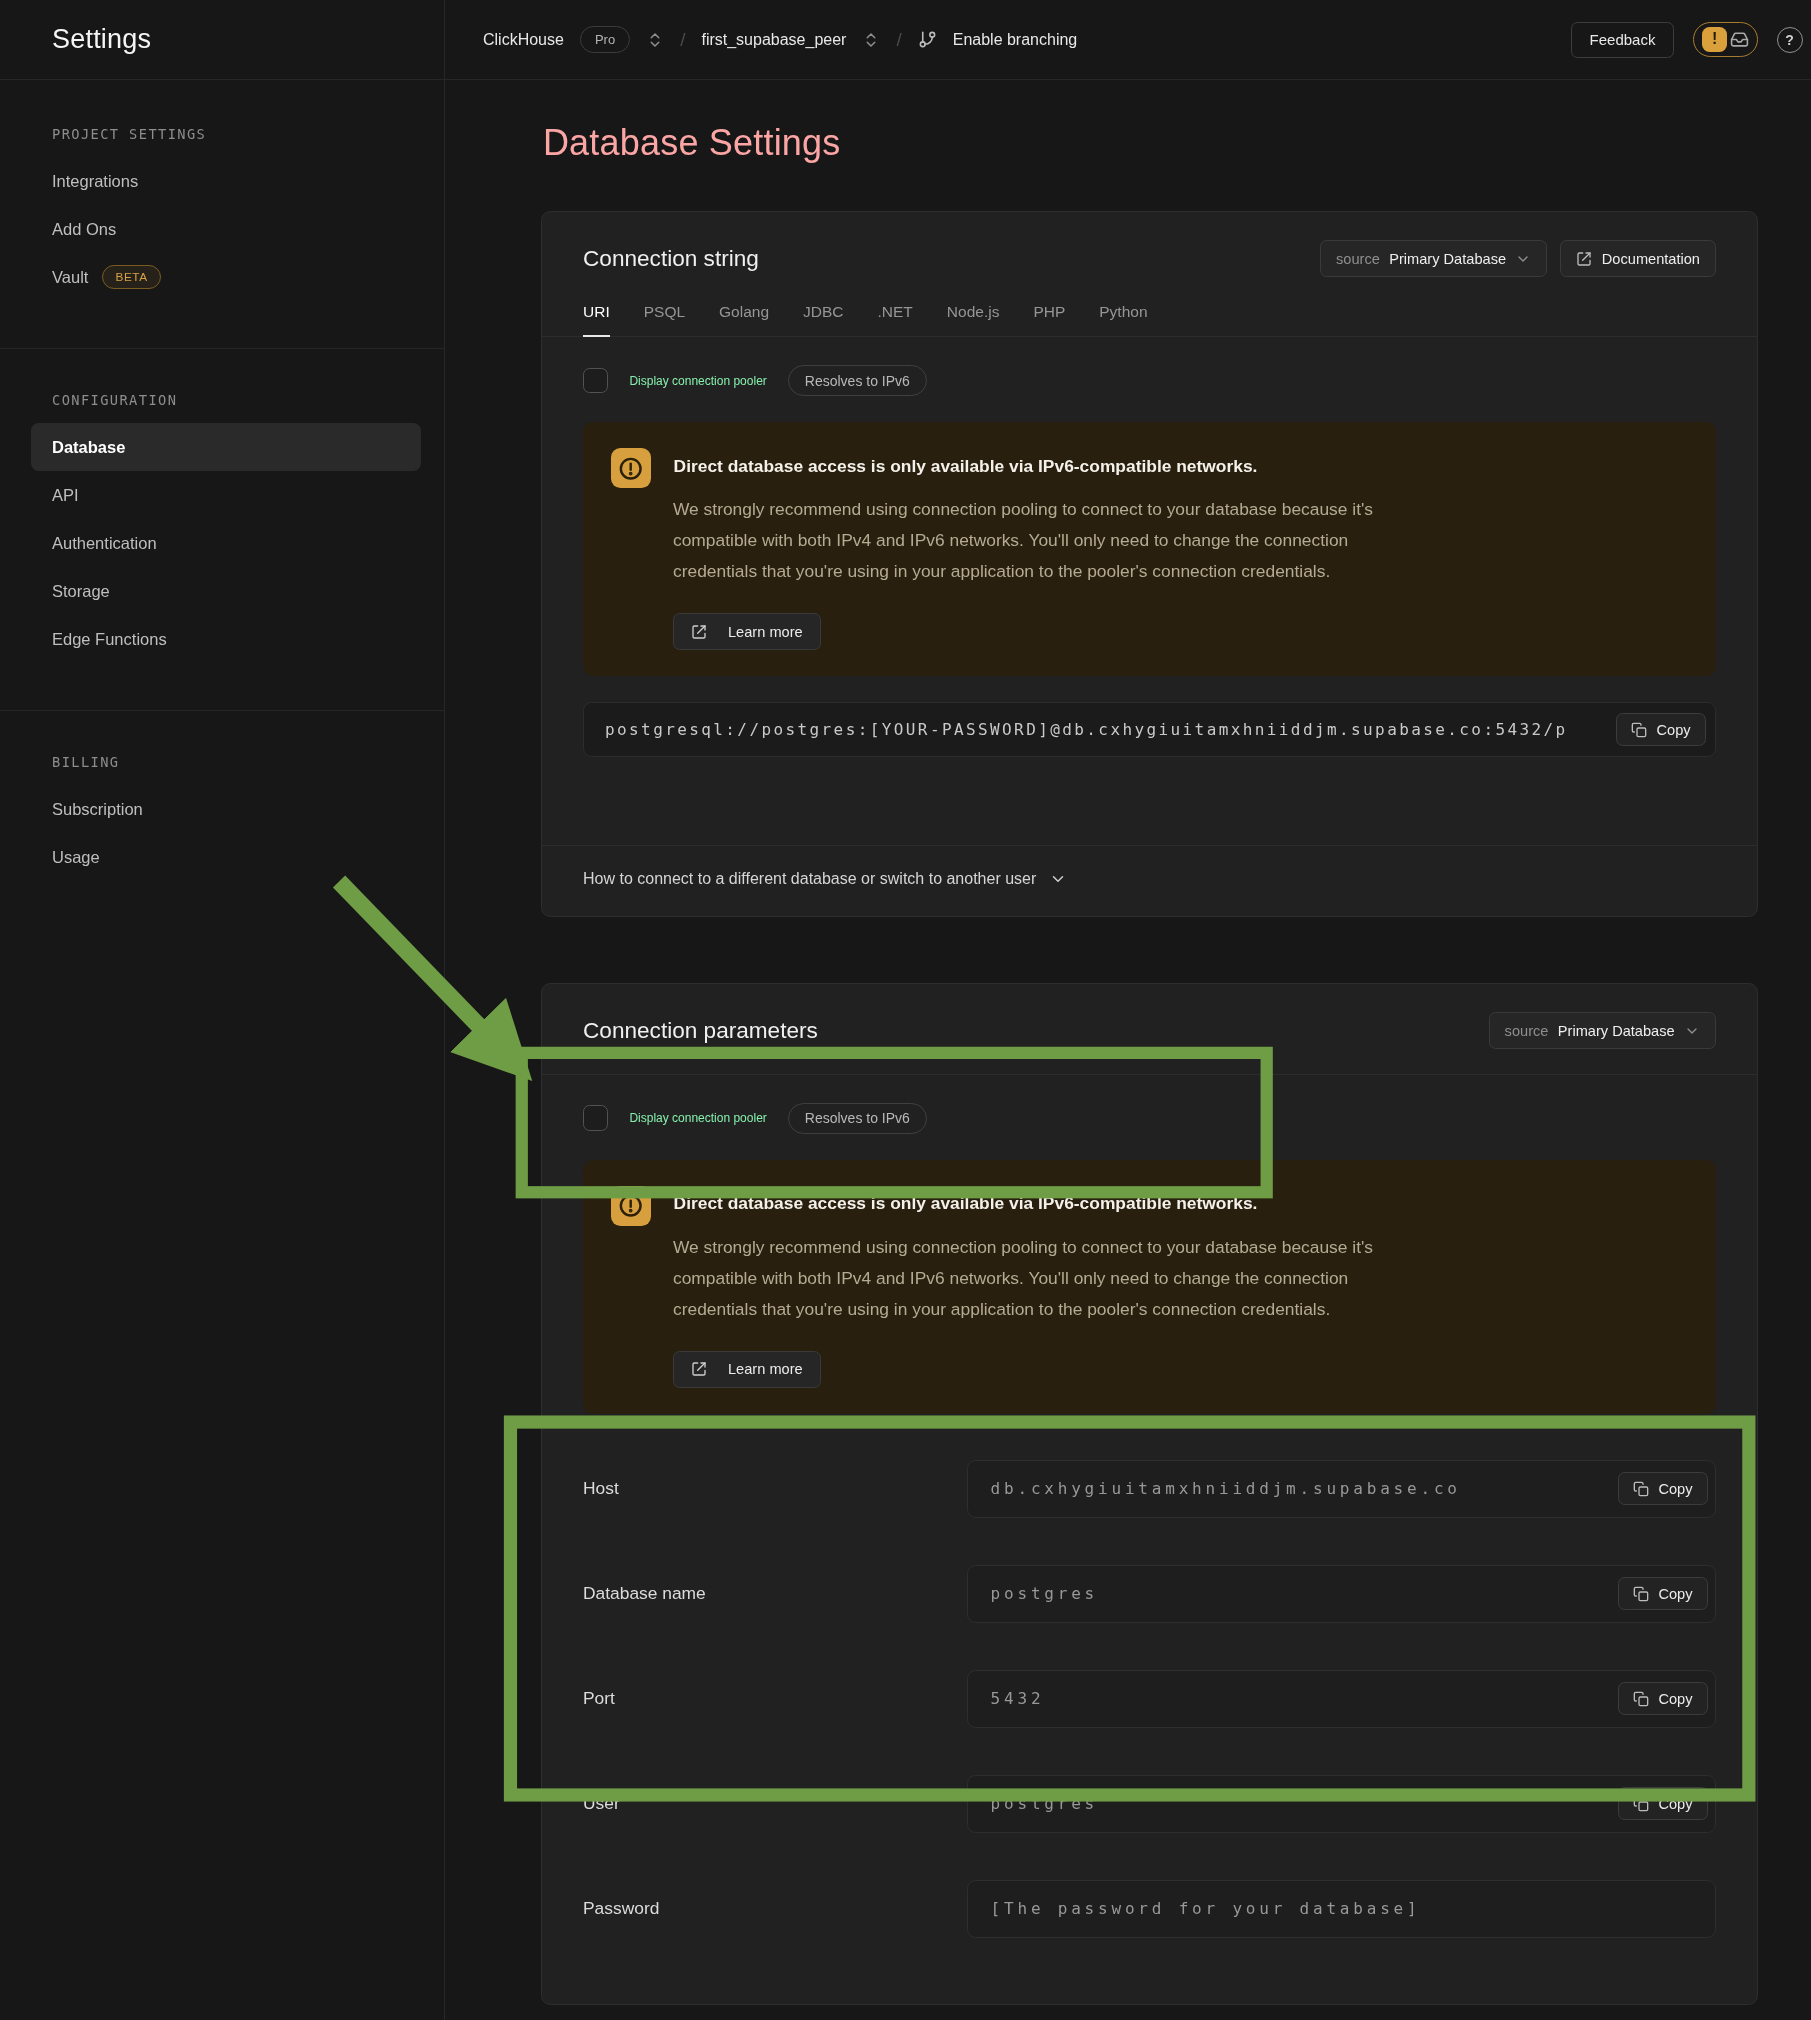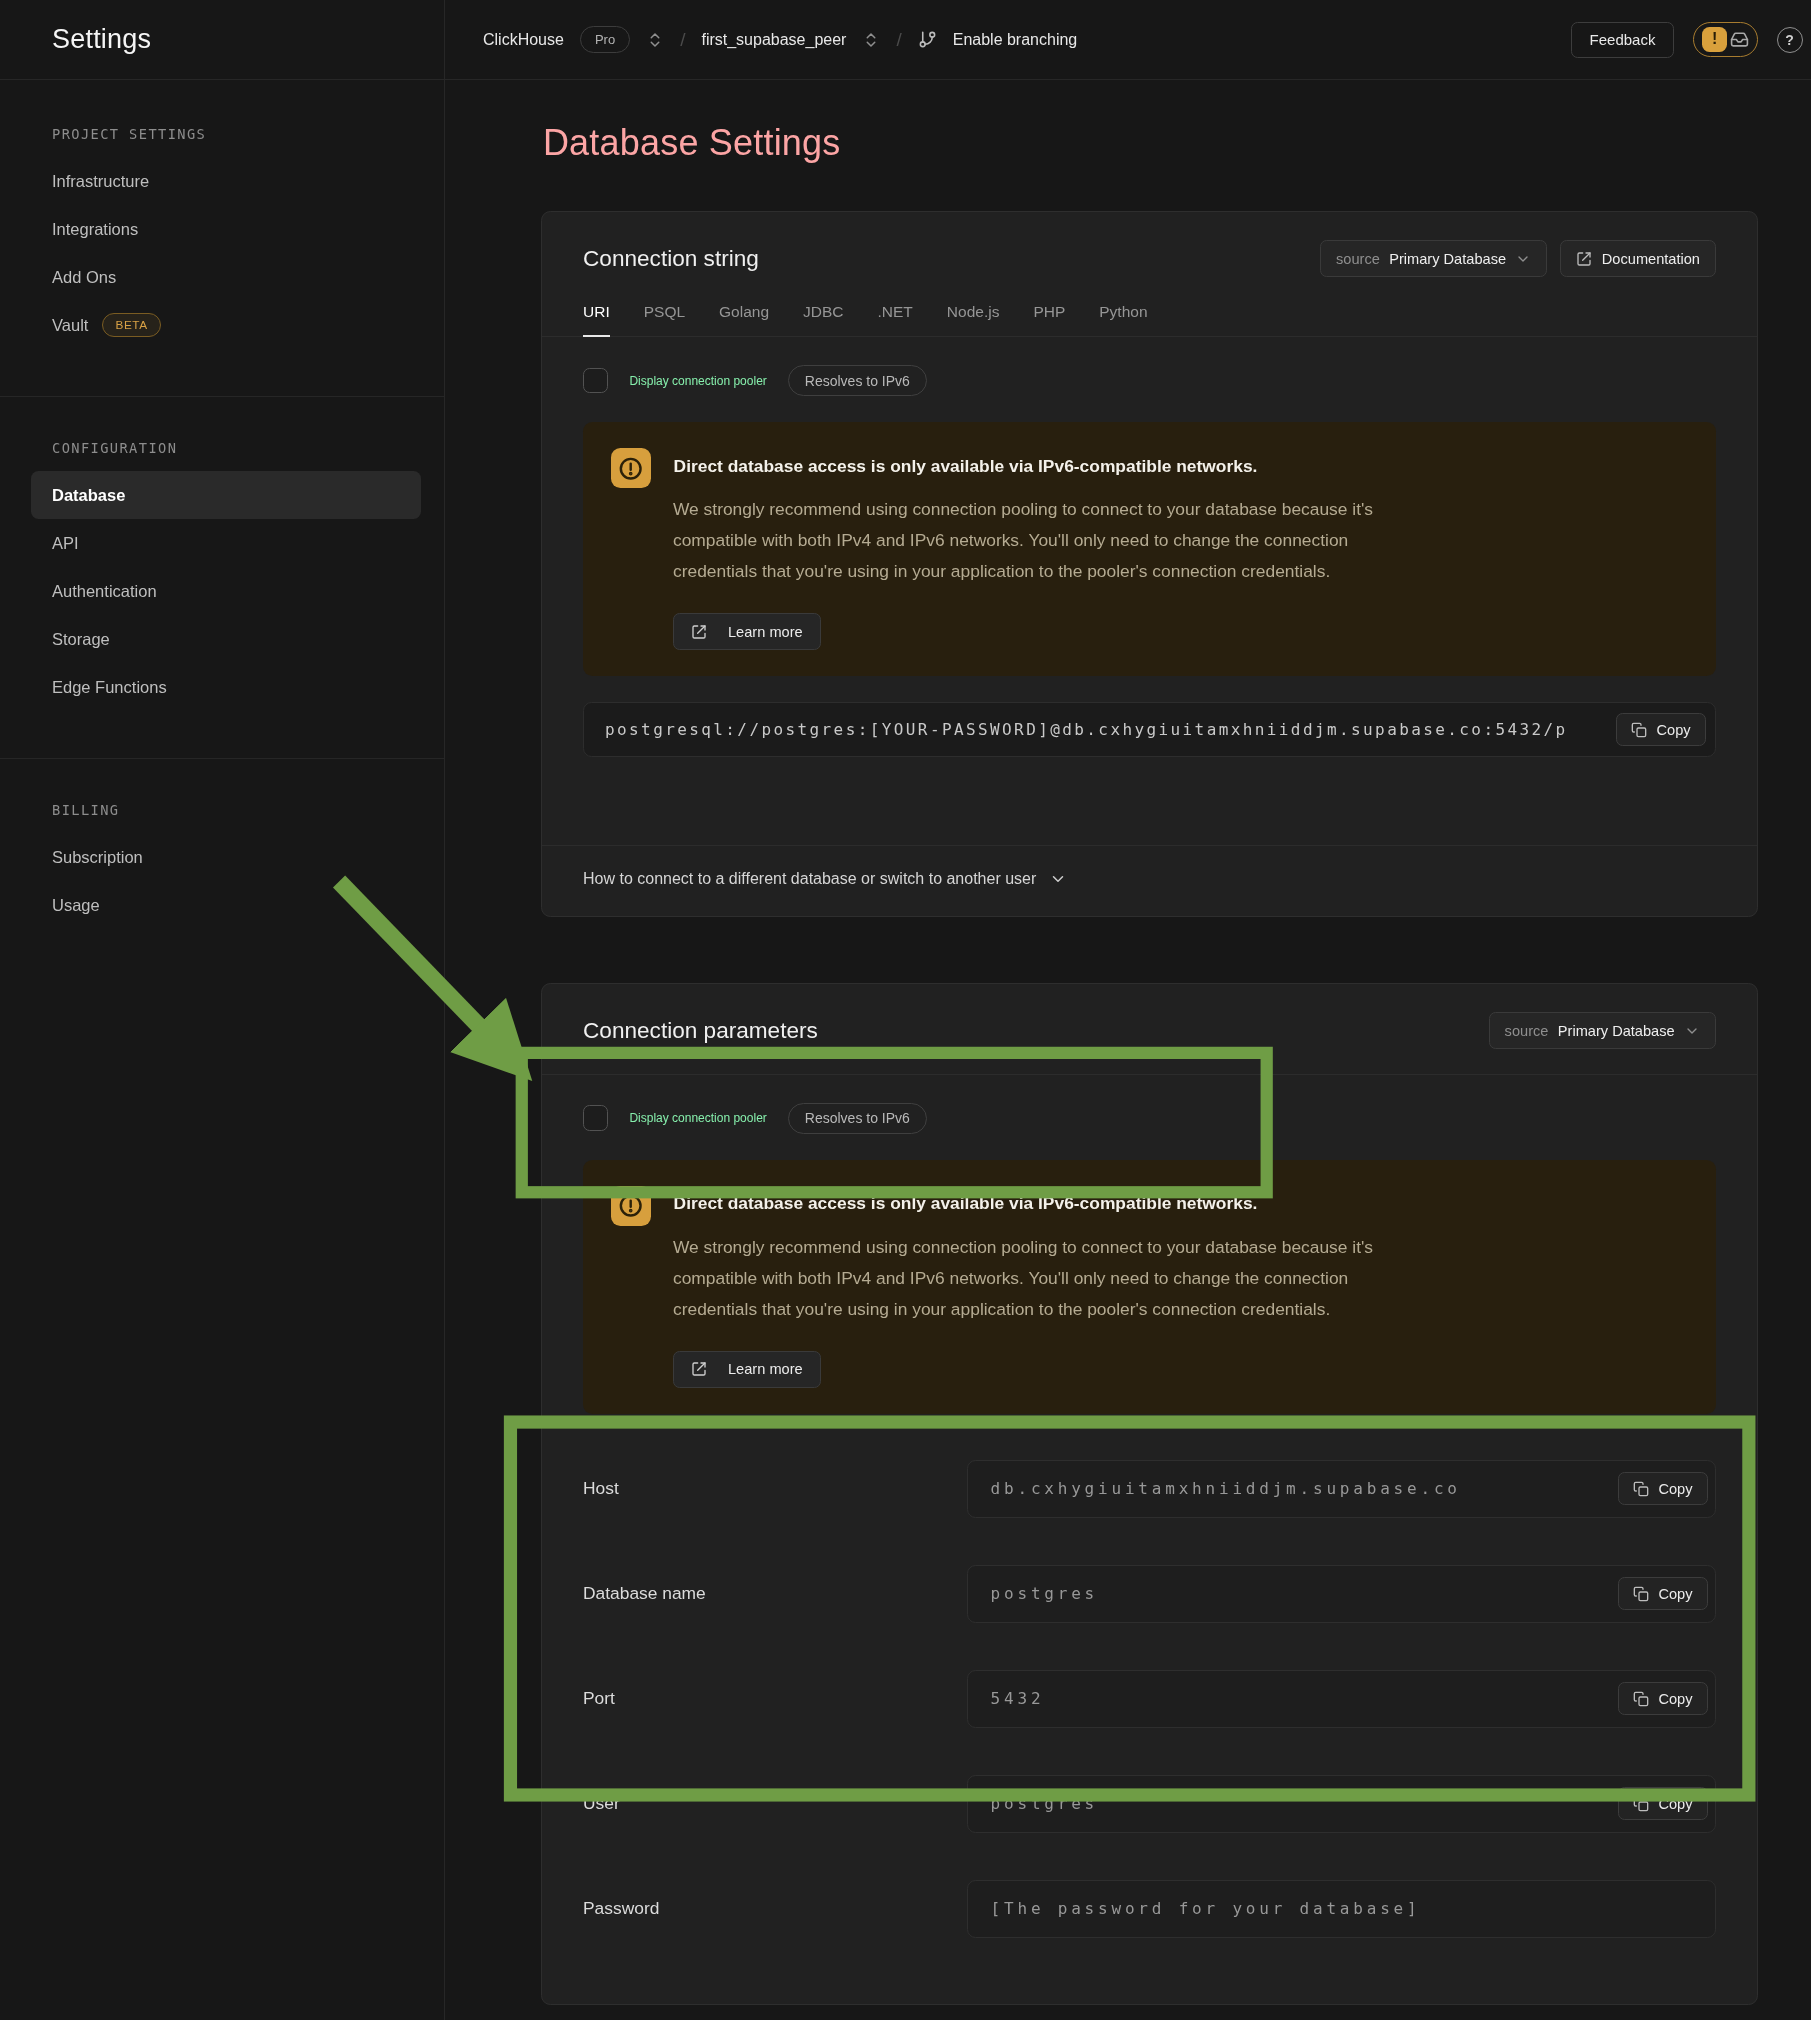--- a/index.html
+++ b/index.html
@@ -118,23 +118,20 @@
       </span>
     </div>
     <div class="help-circle">?</div>
   </div>
 </div>
 
 <div class="sidebar">
   <nav>
       <div class="side-label">PROJECT SETTINGS</div>
       <div class="side-item">
-        <span>Infrastructure</span>
-      </div>
-      <div class="side-item">
         <span>Integrations</span>
       </div>
       <div class="side-item">
         <span>Add Ons</span>
       </div>
       <div class="side-item">
         <span>Vault</span>
         <span class="beta-pill">BETA</span>
       </div>
       <div class="side-divider"></div>

